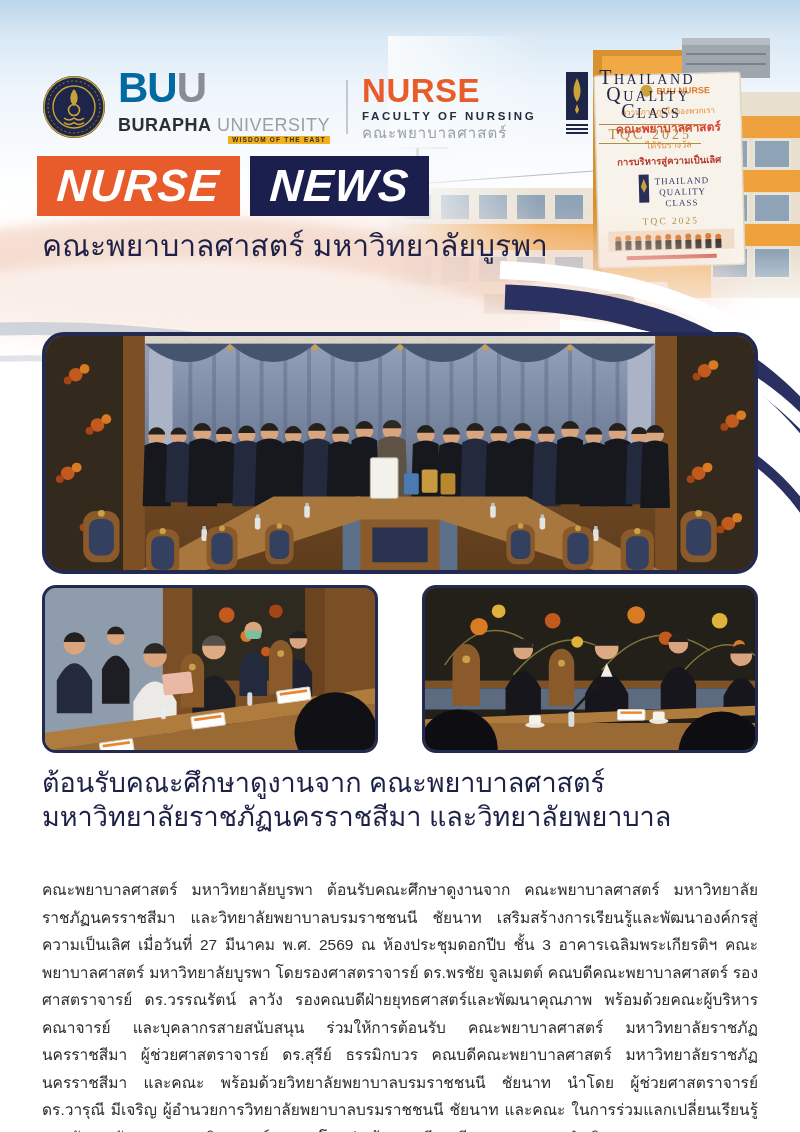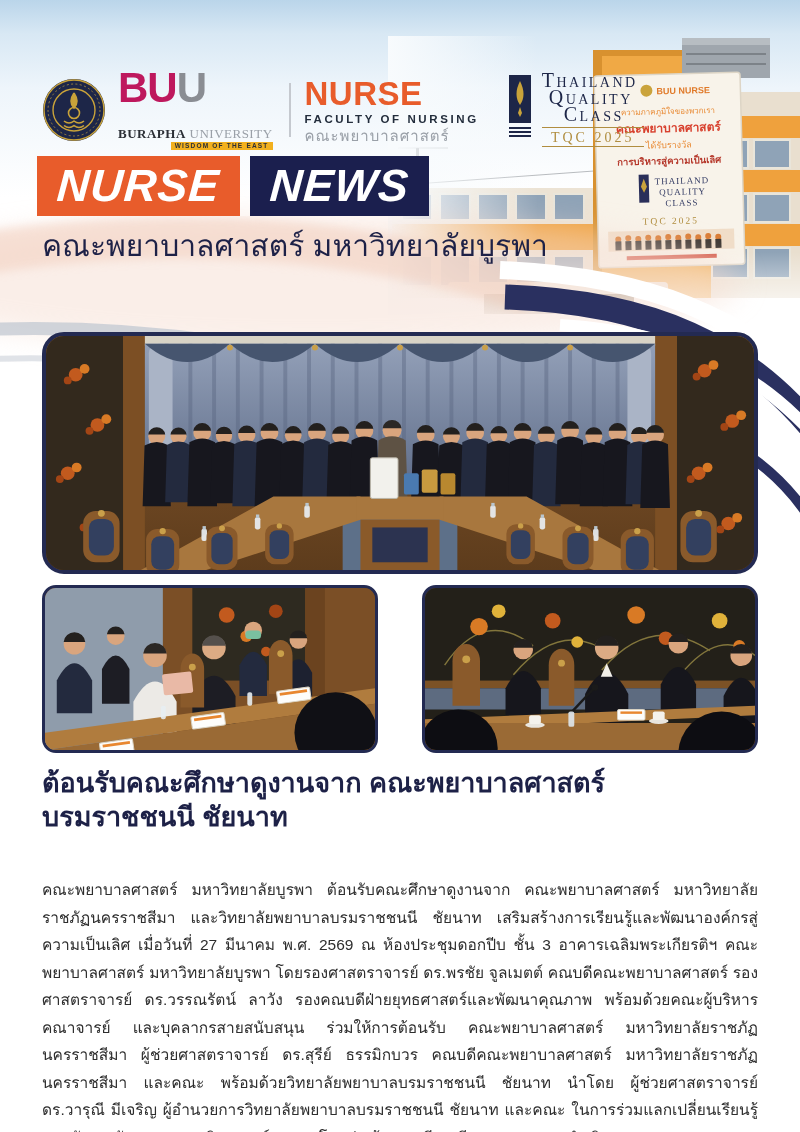--- a/index.html
+++ b/index.html
@@ -21,23 +21,23 @@
   .building-wrap .fade-bottom{
     position:absolute;left:0;bottom:0;width:100%;height:78px;
     background:linear-gradient(0deg,rgba(255,255,255,.96) 8%,rgba(255,255,255,0) 100%);
   }
   .swoosh-layer{position:absolute;left:0;top:0;width:800px;height:1132px;pointer-events:none;}
   
   .logo-row{position:absolute;left:42px;top:70px;display:flex;align-items:center;}
   .seal{width:64px;height:64px;flex:0 0 auto;}
   .buu-block{margin-left:12px;line-height:1;}
   .buu-word{font-size:42px;font-weight:900;letter-spacing:-1px;line-height:.85;}
-  .buu-word .bu{color:#be185d;}
+  .buu-word .bu{color:#0369a1;}
   .buu-word .u{color:#8a8d93;}
-  .buu-sub{font-size:13px;margin-top:21px;letter-spacing:.5px;white-space:nowrap;font-family:Liberation Serif, serif;}
+  .buu-sub{font-size:18px;margin-top:10px;letter-spacing:.5px;white-space:nowrap;}
   .buu-sub .b1{font-weight:800;color:#2b2f36;}
   .buu-sub .b2{color:#9aa0a8;}
   .buu-tagline{
     display:inline-block;background:#f2b01e;color:#2b2f36;font-size:6.5px;font-weight:800;
     letter-spacing:1.2px;padding:1px 4px;margin-top:2px;float:right;
   }
   .logo-divider{width:2px;height:54px;background:#c5c9cf;margin:0 14px 0 16px;}
   .nurse-block{line-height:1;}
   .nurse-word{font-size:33px;font-weight:900;color:#e85c2b;letter-spacing:.5px;}
   .nurse-fac{font-size:11.5px;font-weight:800;color:#232d3c;letter-spacing:2.6px;margin-top:4px;white-space:nowrap;}
@@ -66,21 +66,21 @@
   .mast-title{position:absolute;left:42px;top:222px;font-size:30px;font-weight:400;color:#1d2147;white-space:nowrap;}
   .mast-sub{position:absolute;left:42px;top:264px;font-size:17px;line-height:22px;color:#303b4d;}
   
   .photo{position:absolute;border:4px solid #232a52;border-radius:22px;overflow:hidden;background:#6e4a26;}
   .photo svg{display:block;width:100%;height:100%;}
   .photo-main{left:42px;top:332px;width:708px;height:234px;}
   .photo-sm{border-width:3px;border-radius:14px;}
   .photo-left{left:42px;top:585px;width:330px;height:162px;}
   .photo-right{left:422px;top:585px;width:330px;height:162px;}
   
-  .article-heading{position:absolute;left:42px;top:766px;width:716px;font-size:27px;line-height:34px;font-weight:700;color:#1d2147;}
+  .article-heading{position:absolute;left:42px;top:766px;width:716px;font-size:27px;line-height:34px;font-weight:400;color:#1d2147;}
   .article-body{
     position:absolute;left:42px;top:876px;width:716px;
     font-size:15.5px;line-height:27.5px;color:#2e2e2e;text-align:justify;
   }
   
   text{font-family:"Liberation Sans","DejaVu Sans",sans-serif;}
   .bt-brand{font-size:9px;font-weight:bold;fill:#e07a2a;}
   .bt-l1{font-size:8px;fill:#e8872f;}
   .bt-l2{font-size:12px;font-weight:bold;fill:#d8402e;}
   .bt-l3{font-size:9px;fill:#e8872f;}
@@ -516,18 +516,18 @@
           <rect x="199" y="128" width="22" height="2.5" fill="#e8872f"></rect>
       </g>
 
       <circle cx="34" cy="166" r="40" fill="#0d0d12"></circle>
       <circle cx="302" cy="172" r="44" fill="#0d0d12"></circle>
     </svg>
   </div>
 
   <div class="article-heading">
     <div>ต้อนรับคณะศึกษาดูงานจาก คณะพยาบาลศาสตร์</div>
-    <div>บรมราชชนนี ชัยนาท</div>
+    <div>มหาวิทยาลัยราชภัฏนครราชสีมา และวิทยาลัยพยาบาล</div>
   </div>
 
   <div class="article-body">คณะพยาบาลศาสตร์ มหาวิทยาลัยบูรพา ต้อนรับคณะศึกษาดูงานจาก คณะพยาบาลศาสตร์ มหาวิทยาลัยราชภัฏนครราชสีมา และวิทยาลัยพยาบาลบรมราชชนนี ชัยนาท เสริมสร้างการเรียนรู้และพัฒนาองค์กรสู่ความเป็นเลิศ เมื่อวันที่ 27 มีนาคม พ.ศ. 2569 ณ ห้องประชุมดอกปีบ ชั้น 3 อาคารเฉลิมพระเกียรติฯ คณะพยาบาลศาสตร์ มหาวิทยาลัยบูรพา โดยรองศาสตราจารย์ ดร.พรชัย จูลเมตต์ คณบดีคณะพยาบาลศาสตร์ รองศาสตราจารย์ ดร.วรรณรัตน์ ลาวัง รองคณบดีฝ่ายยุทธศาสตร์และพัฒนาคุณภาพ พร้อมด้วยคณะผู้บริหาร คณาจารย์ และบุคลากรสายสนับสนุน ร่วมให้การต้อนรับ คณะพยาบาลศาสตร์ มหาวิทยาลัยราชภัฏนครราชสีมา ผู้ช่วยศาสตราจารย์ ดร.สุรีย์ ธรรมิกบวร คณบดีคณะพยาบาลศาสตร์ มหาวิทยาลัยราชภัฏนครราชสีมา และคณะ พร้อมด้วยวิทยาลัยพยาบาลบรมราชชนนี ชัยนาท นำโดย ผู้ช่วยศาสตราจารย์ ดร.วารุณี มีเจริญ ผู้อำนวยการวิทยาลัยพยาบาลบรมราชชนนี ชัยนาท และคณะ ในการร่วมแลกเปลี่ยนเรียนรู้และพัฒนาศักยภาพการบริหารองค์กร โดยมุ่งเน้นการเทียบเคียงแนวทางการดำเนินงานตามกรอบคุณภาพระดับองค์กร (Thailand Quality Class: TQC) ซึ่งเป็นแนวทางสำคัญในการยกระดับประสิทธิภาพการบริหารจัดการและการพัฒนาคุณภาพอย่างต่อเนื่อง โดยได้แลกเปลี่ยนองค์ความรู้ ประสบการณ์ และแนวปฏิบัติที่ดี เพื่อเสริมสร้างความเข้มแข็งทางวิชาการและการบริหารจัดการองค์กร อันจะนำไปสู่การพัฒนาคุณภาพการศึกษาและการบริการด้านการพยาบาลอย่างยั่งยืนต่อไป</div>
 
 </div>
 
 </body></html>

